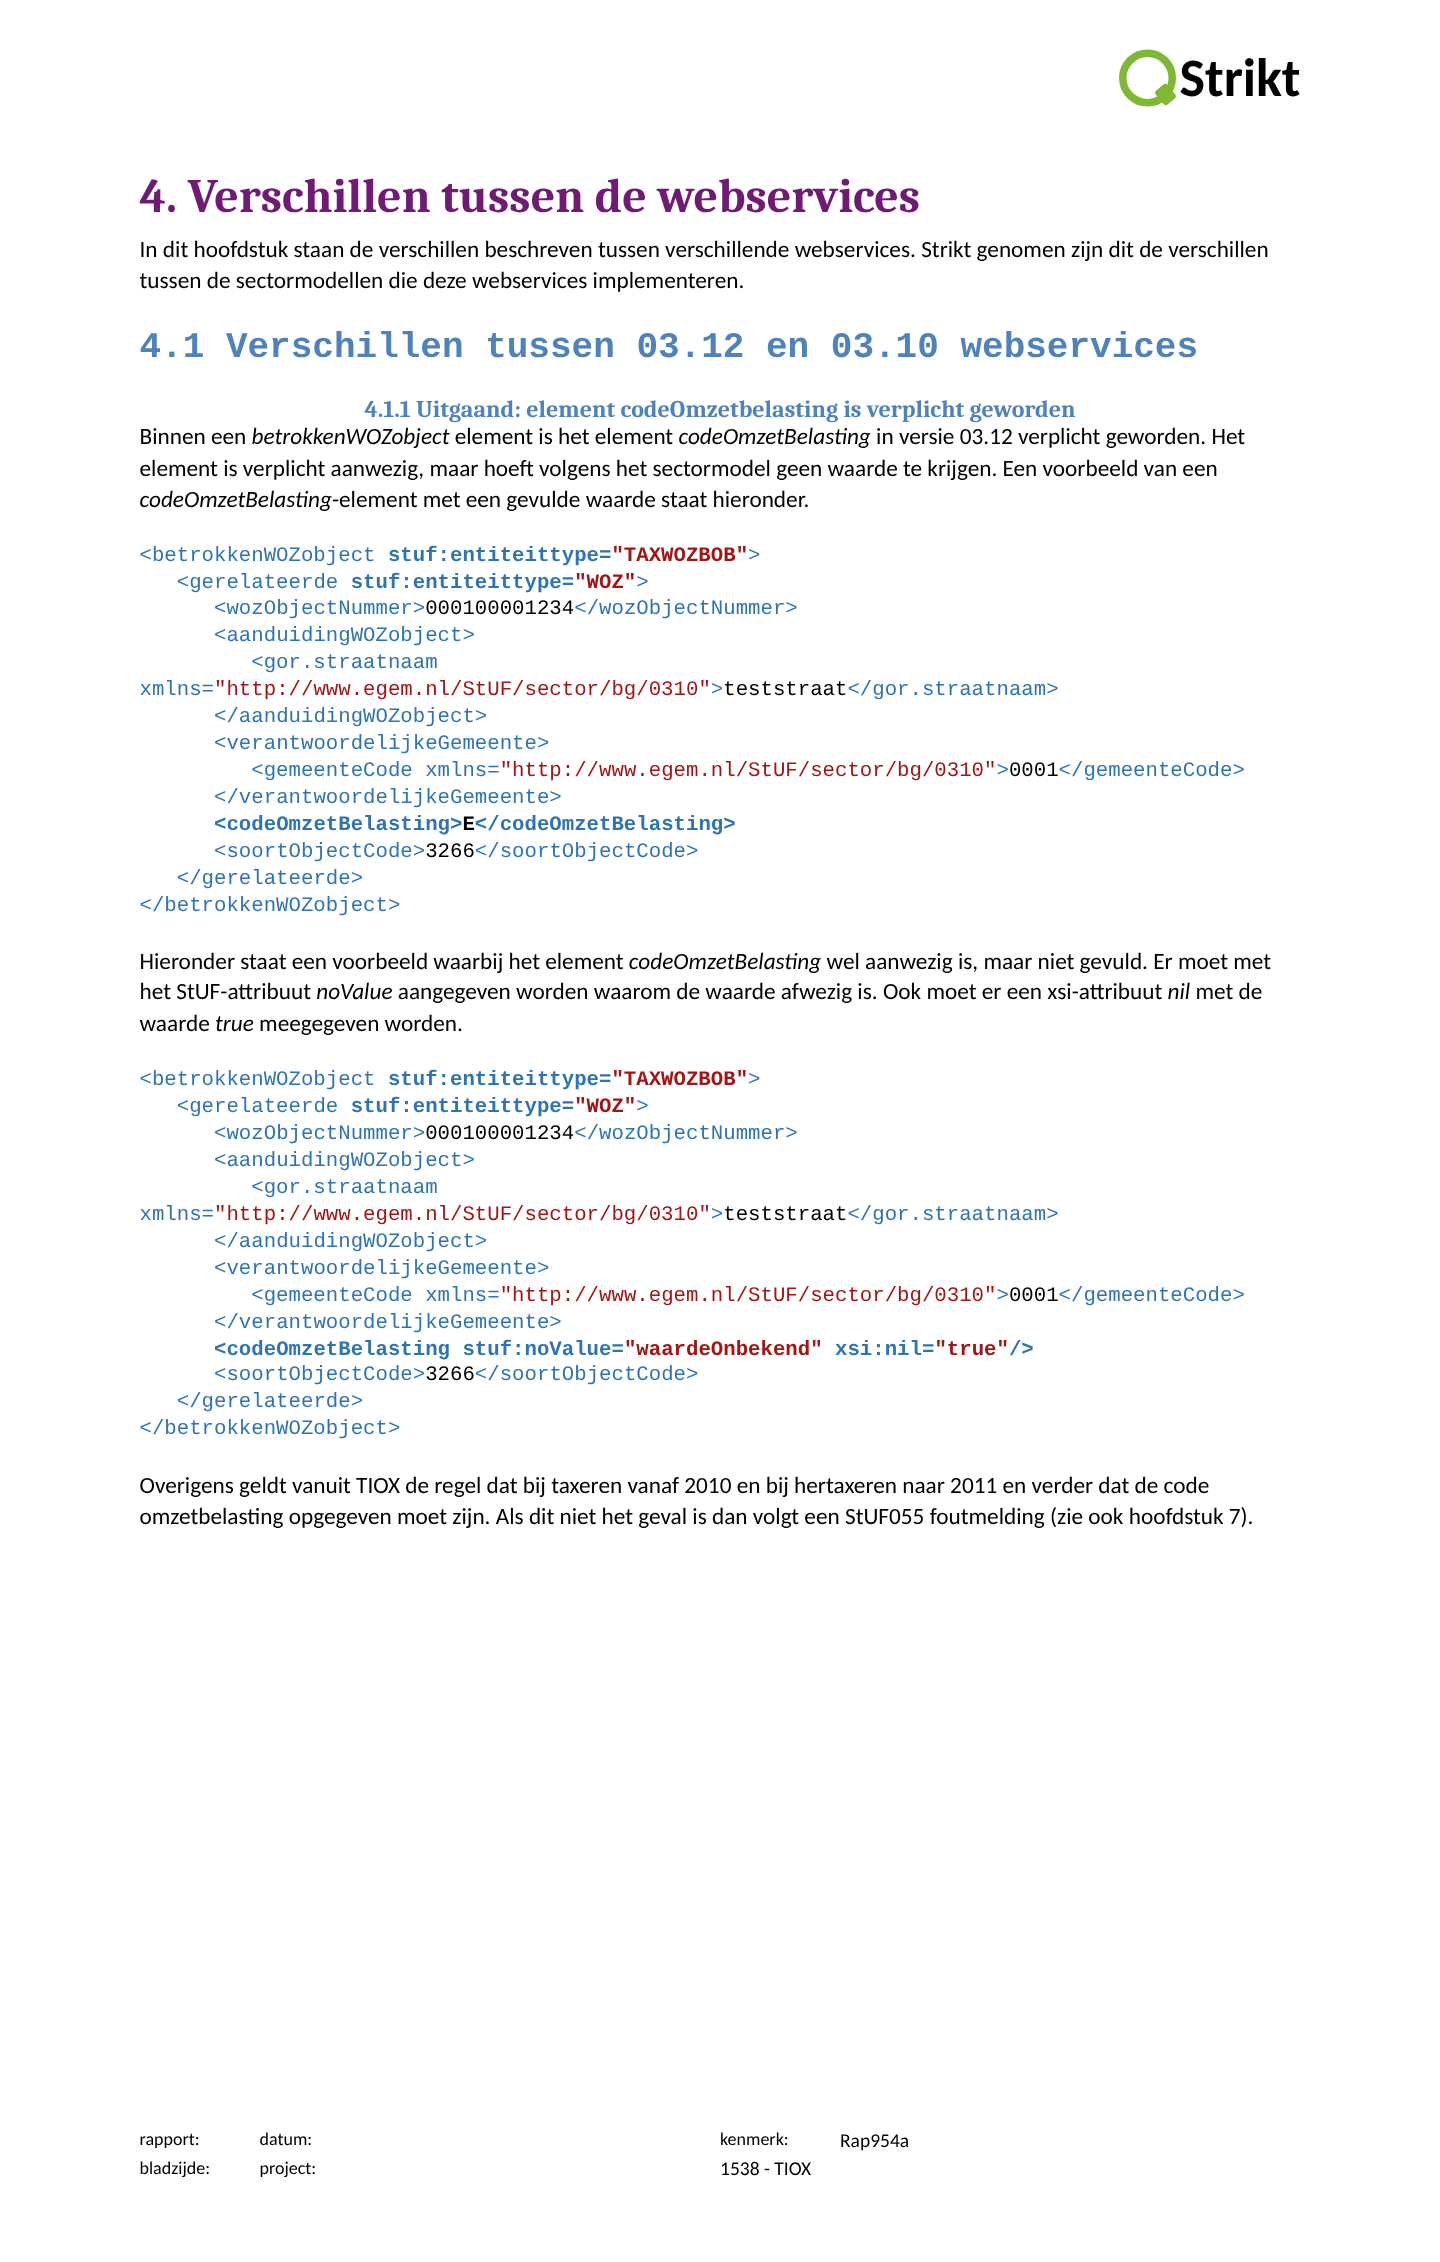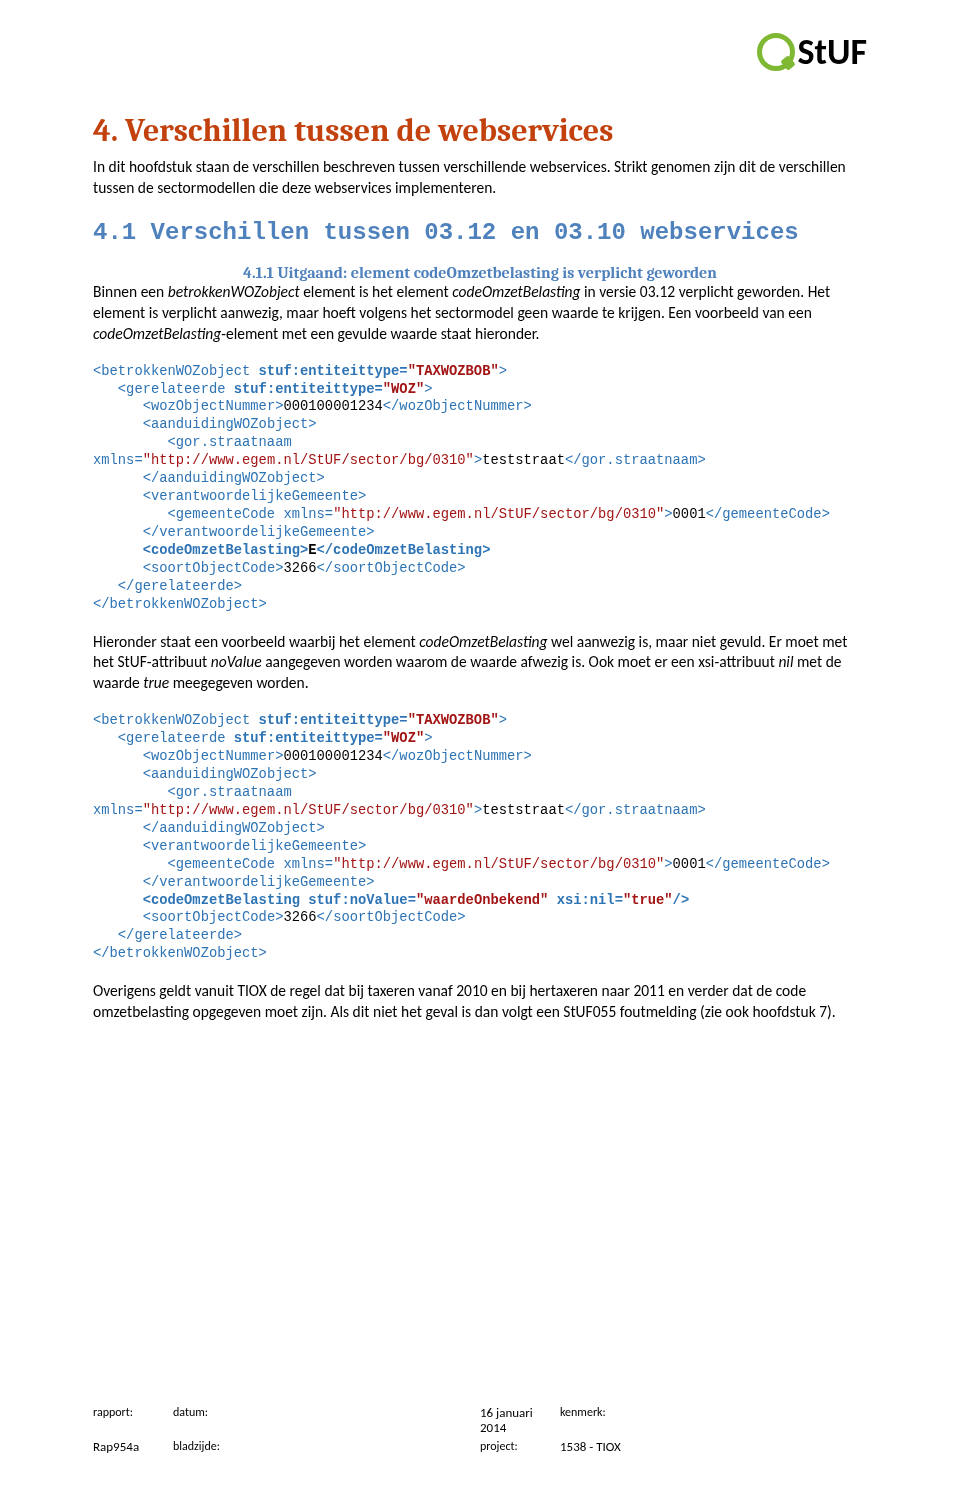--- a/index.html
+++ b/index.html
@@ -36,21 +36,21 @@
     transform: rotate(50deg);
     border-radius: 2px;
   }
   .logo-text {
     font-size: 36px;
     font-weight: bold;
     color: #000;
     letter-spacing: 0px;
   }
   h1 {
-    color: #c2410c;
+    color: #701a75;
     font-size: 32px;
     font-weight: bold;
     margin-top: 24px;
     margin-bottom: 8px;
     font-family: Cambria, Georgia, serif;
   }
   h2 {
     color: #4f81bd;
     font-size: 24px;
     font-weight: bold;
@@ -97,21 +97,21 @@
     row-gap: 4px;
   }
   .footer .lbl { font-size: 12px; }
   .footer .tiox { font-size: 15.5px; }
 </style>
 </head>
 <body>
 
 <div class="logo">
   <div class="logo-mark"></div>
-  <span class="logo-text">StUF</span>
+  <span class="logo-text">Strikt</span>
 </div>
 
 <h1>4. Verschillen tussen de webservices</h1>
 
 <p>In dit hoofdstuk staan de verschillen beschreven tussen verschillende webservices. Strikt genomen zijn dit de verschillen tussen de sectormodellen die deze webservices implementeren.</p>
 
 <h2>4.1 Verschillen tussen 03.12 en 03.10 webservices</h2>
 
 <h3>4.1.1 Uitgaand: element codeOmzetbelasting is verplicht geworden</h3>
 
@@ -151,21 +151,20 @@
 <span class="tag bold">      &lt;codeOmzetBelasting</span><span class="attr-n bold"> stuf:noValue=</span><span class="attr-v bold">"waardeOnbekend"</span><span class="attr-n bold"> xsi:nil=</span><span class="attr-v bold">"true"</span><span class="tag bold">/&gt;</span>
 <span class="tag">      &lt;soortObjectCode&gt;</span><span class="txt">3266</span><span class="tag">&lt;/soortObjectCode&gt;</span>
 <span class="tag">   &lt;/gerelateerde&gt;</span>
 <span class="tag">&lt;/betrokkenWOZobject&gt;</span></div>
 
 <p>Overigens geldt vanuit TIOX de regel dat bij taxeren vanaf 2010 en bij hertaxeren  naar 2011 en verder dat de code omzetbelasting opgegeven moet zijn. Als dit niet het geval is dan volgt een StUF055 foutmelding (zie ook hoofdstuk 7).</p>
 
 <div class="footer">
   <span class="lbl">rapport:</span>
   <span class="lbl">datum:</span>
-  <span>16 januari 2014</span>
 
   <span class="lbl">kenmerk:</span>
   <span>Rap954a</span>
   <span class="lbl">bladzijde:</span>
 
   <span class="lbl">project:</span>
   <span>1538 - TIOX</span>
   <span></span>
     <span></span>
 </div>

